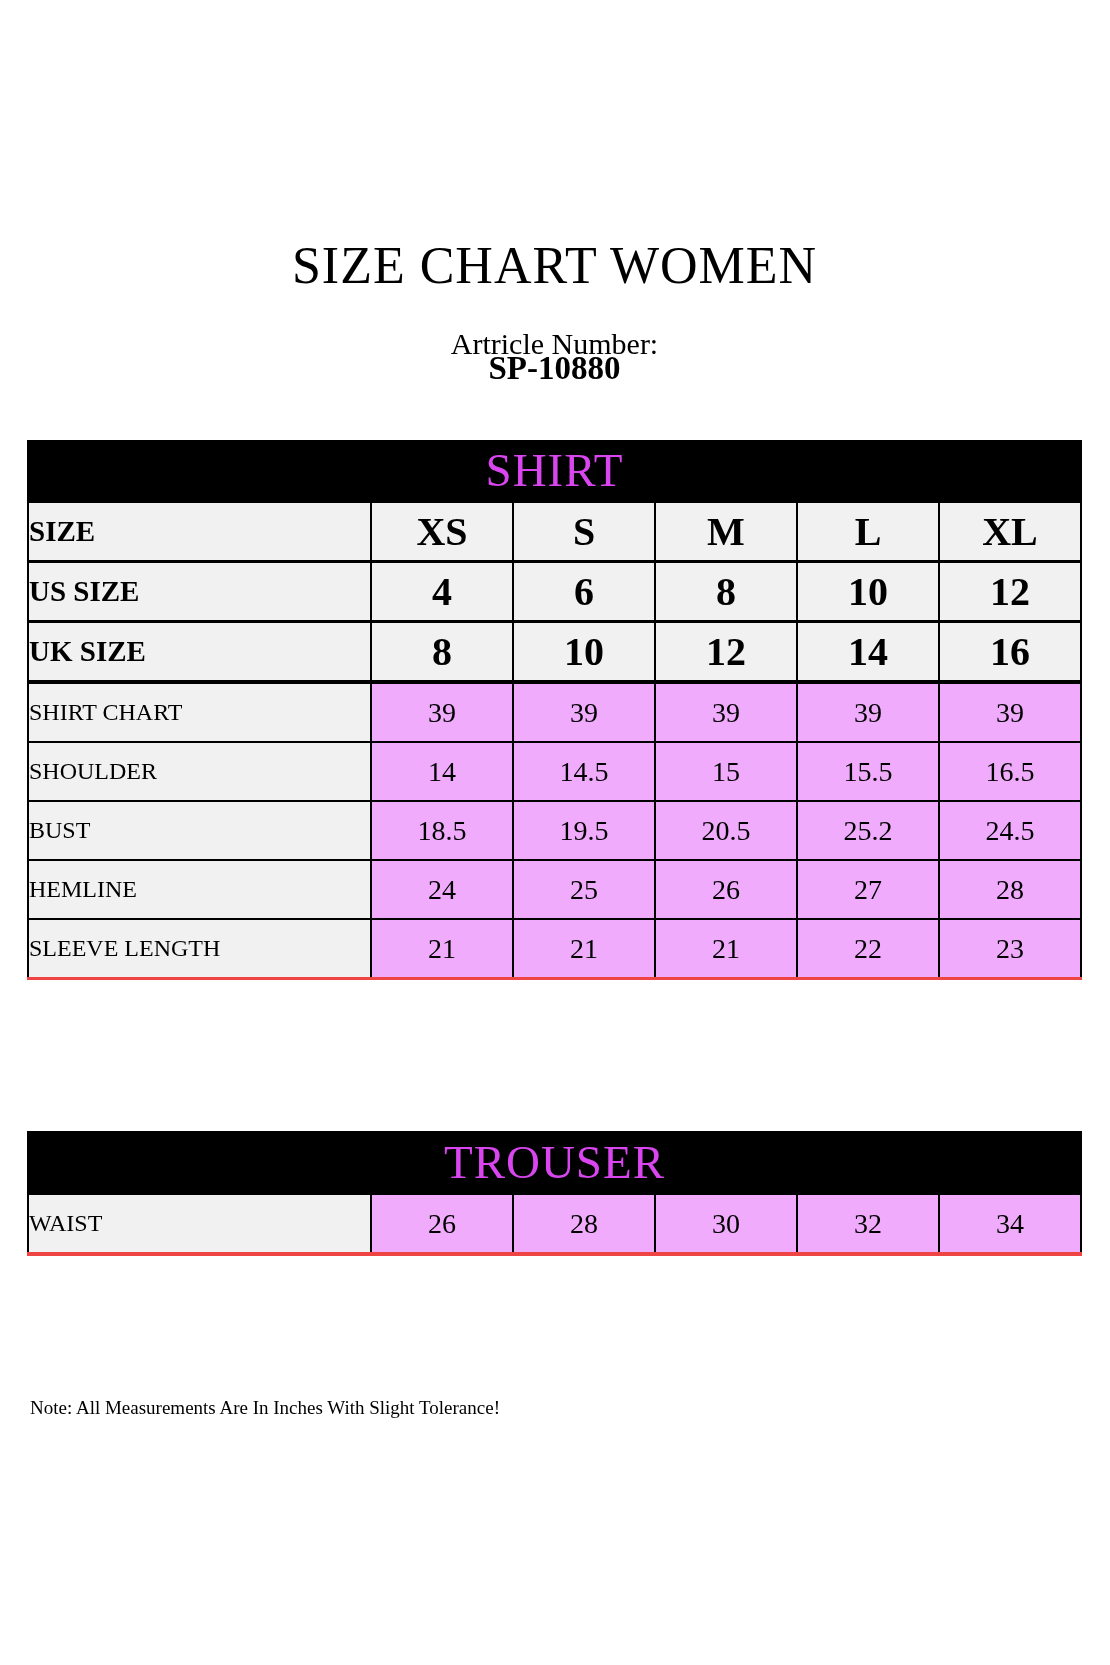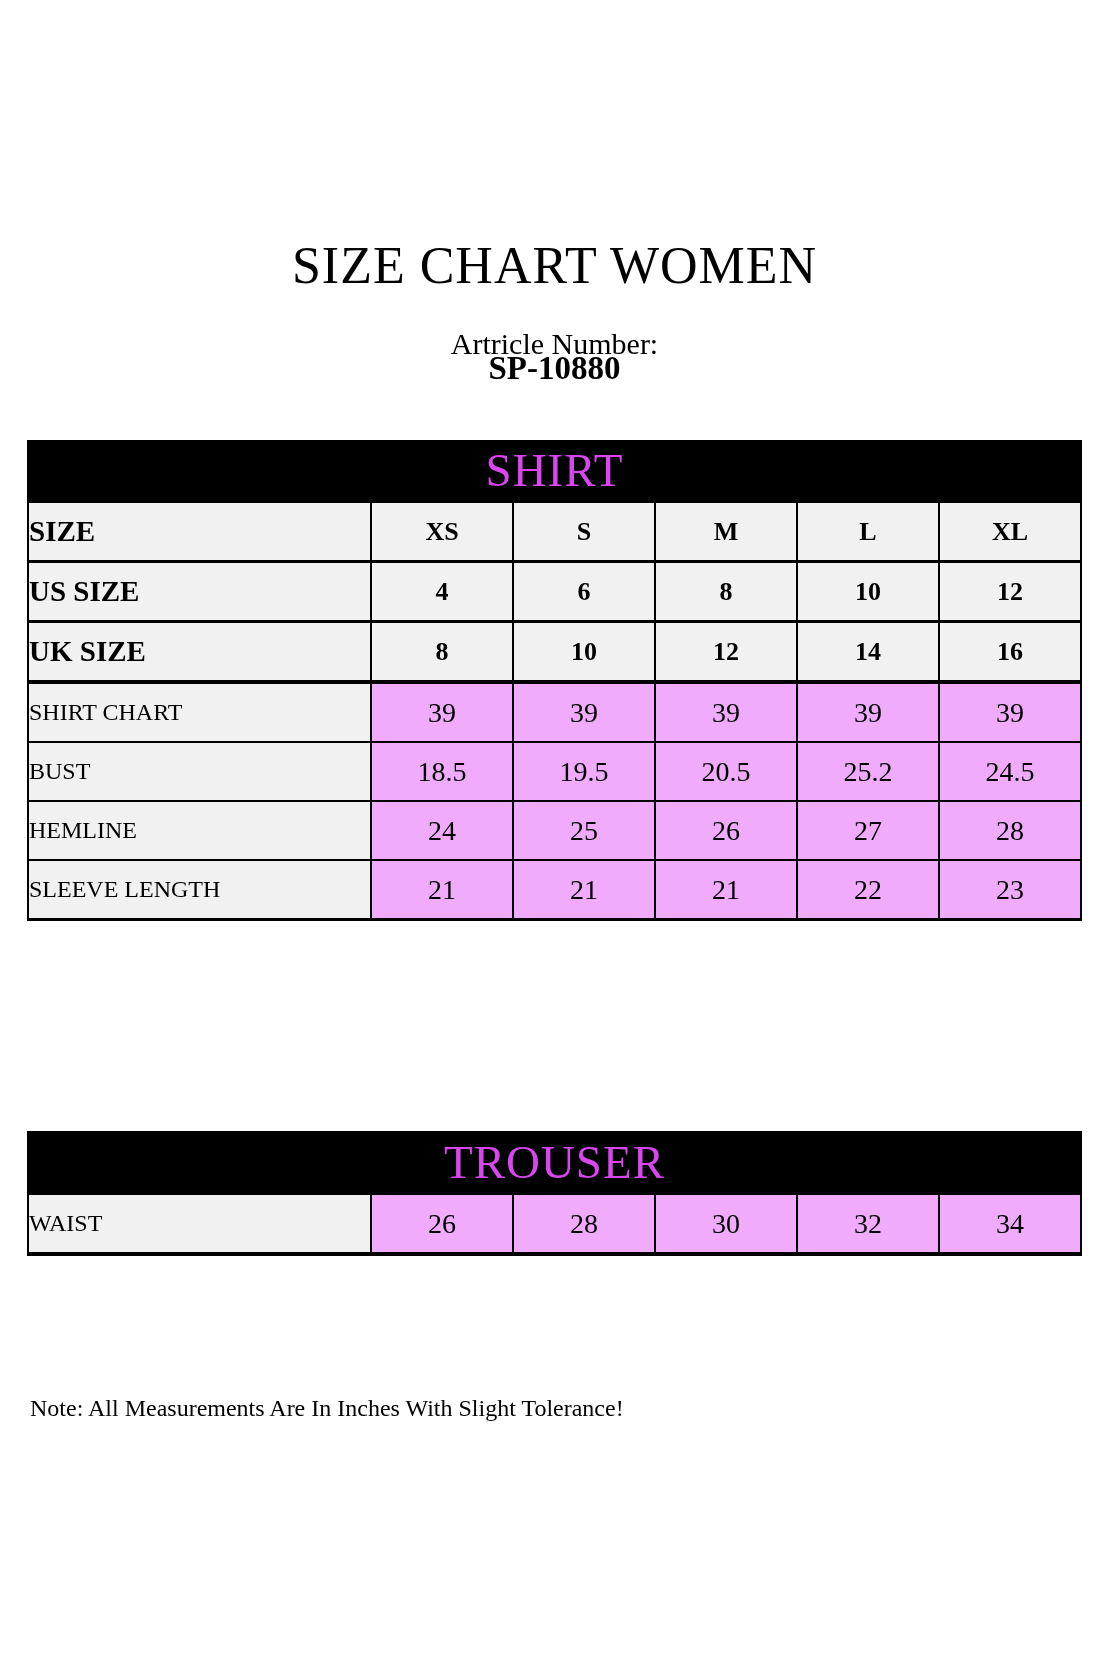--- a/index.html
+++ b/index.html
@@ -57,21 +57,21 @@
     text-align: center;
     font-size: 47px;
     letter-spacing: 1px;
   }
   .shirt .table-banner { height: 61px; line-height: 61px; }
   .trouser .table-banner { height: 62px; line-height: 62px; }
   table.grid {
     border-collapse: collapse;
     table-layout: fixed;
     width: 1055px;
-    border: 2px solid #000000;
+    border: 2px solid #ef4444;
   }
   .shirt table.grid { border-bottom-width: 3px; }
   .trouser table.grid { border-bottom-width: 4px; }
   table.grid col.c-label { width: 343px; }
   table.grid col.c-size { width: 142px; }
   table.grid td {
     border: 2px solid #000000;
     height: 57px;
     padding: 0;
     vertical-align: middle;
@@ -82,35 +82,35 @@
     padding-left: 5px;
     background: #f1f1f1;
   }
   td.val { text-align: center; }
   tr.hdr td {
     background: #f1f1f1;
     font-weight: bold;
     border-bottom-width: 3px;
   }
   tr.hdr td.lbl { font-size: 29px; }
-  tr.hdr td.val { font-size: 26px; }
+  tr.hdr td.val { font-size: 40px; }
   tr.hdr-last td { border-bottom-width: 4px; }
   tr.meas td.lbl {
     font-size: 24px;
     font-weight: normal;
   }
   tr.meas td.val {
     background: #f0abfc;
     font-size: 28px;
   }
   .note {
     position: absolute;
     left: 30px;
     top: 1392px;
-    font-size: 24px;
+    font-size: 19px;
     line-height: 32px;
   }
 </style>
 </head>
 <body>
 
 <div class="doc-title">SIZE CHART WOMEN</div>
 <div class="article-label">Artricle Number:</div>
 <div class="article-number">SP-10880</div>
 
@@ -152,20 +152,28 @@
       </tr>
       <tr class="meas">
         <td class="lbl">SHIRT CHART</td>
         <td class="val">39</td>
         <td class="val">39</td>
         <td class="val">39</td>
         <td class="val">39</td>
         <td class="val">39</td>
       </tr>
       <tr class="meas">
+        <td class="lbl">SHOULDER</td>
+        <td class="val">14</td>
+        <td class="val">14.5</td>
+        <td class="val">15</td>
+        <td class="val">15.5</td>
+        <td class="val">16.5</td>
+      </tr>
+      <tr class="meas">
         <td class="lbl">BUST</td>
         <td class="val">18.5</td>
         <td class="val">19.5</td>
         <td class="val">20.5</td>
         <td class="val">25.2</td>
         <td class="val">24.5</td>
       </tr>
       <tr class="meas">
         <td class="lbl">HEMLINE</td>
         <td class="val">24</td>

